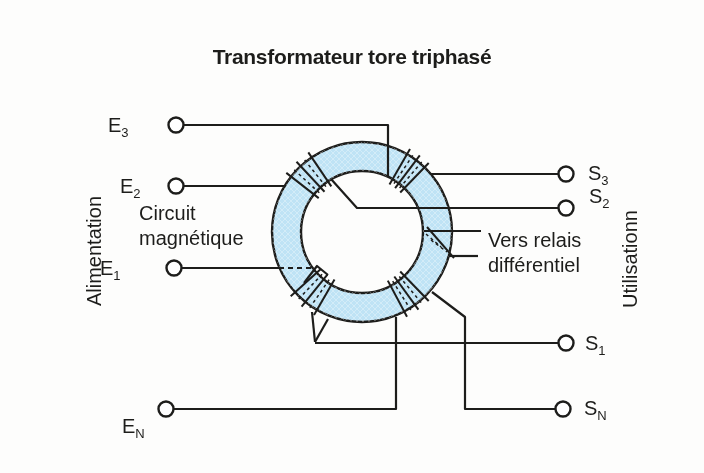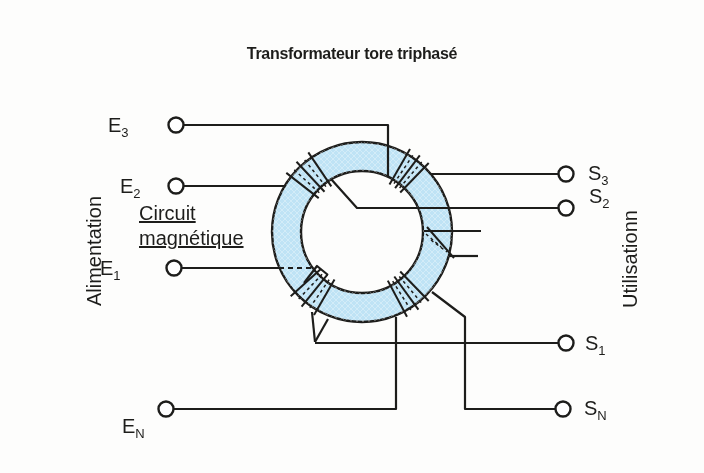--- a/index.html
+++ b/index.html
@@ -14,23 +14,23 @@
   }
   #stage svg{position:absolute;left:0;top:0;}
   .core{fill:var(--core);stroke:var(--line);stroke-width:2.4;fill-rule:evenodd;}
   .wire{stroke:var(--line);stroke-width:2.2;fill:none;stroke-linejoin:round;}
   .wire-hidden{stroke:var(--line);stroke-width:2;fill:none;stroke-dasharray:5 4;}
   .tick{stroke:var(--line);stroke-width:2;fill:none;}
   .tick-dash{stroke:var(--line);stroke-width:1.5;fill:none;stroke-dasharray:3 3.2;}
   .terminal{fill:#ffffff;stroke:var(--line);stroke-width:2.4;}
   .lbl{position:absolute;font-size:20px;line-height:28px;white-space:nowrap;}
   .title{position:absolute;left:0;right:0;top:45px;text-align:center;
-         font-size:16px;font-weight:bold;letter-spacing:-0.3px;}
+         font-size:21px;font-weight:bold;letter-spacing:-0.3px;}
   .sub{font-size:13px;vertical-align:-5px;}
-  .ann{position:absolute;font-size:20px;line-height:25px;white-space:nowrap;text-decoration:underline;}
+  .ann{position:absolute;font-size:20px;line-height:25px;white-space:nowrap;}
   .vlabel{position:absolute;width:160px;height:22px;font-size:20px;
           display:flex;align-items:center;justify-content:center;
           transform:rotate(-90deg);white-space:nowrap;}
 </style>
 </head>
 <body>
 
 <div id="stage">
 
   <svg width="704" height="473" viewBox="0 0 704 473">
@@ -121,17 +121,21 @@
 
   <div class="lbl" style="left:588px;top:159px"><span>S</span><span class="sub">3</span></div>
   <div class="lbl" style="left:589px;top:182px"><span>S</span><span class="sub">2</span></div>
   <div class="lbl" style="left:585px;top:329px"><span>S</span><span class="sub">1</span></div>
   <div class="lbl" style="left:584px;top:394px"><span>S</span><span class="sub">N</span></div>
 
   <div class="ann" style="left:139px;top:201px">
     <div>Circuit</div>
     <div>magnétique</div>
   </div>
+  <div class="ann" style="left:488px;top:228px">
+    <div>Vers relais</div>
+    <div>différentiel</div>
+  </div>
 
   <div class="vlabel" style="left:14px;top:240px">Alimentation</div>
   <div class="vlabel" style="left:550px;top:248px">Utilisationn</div>
 
 </div>
 
 </body></html>

